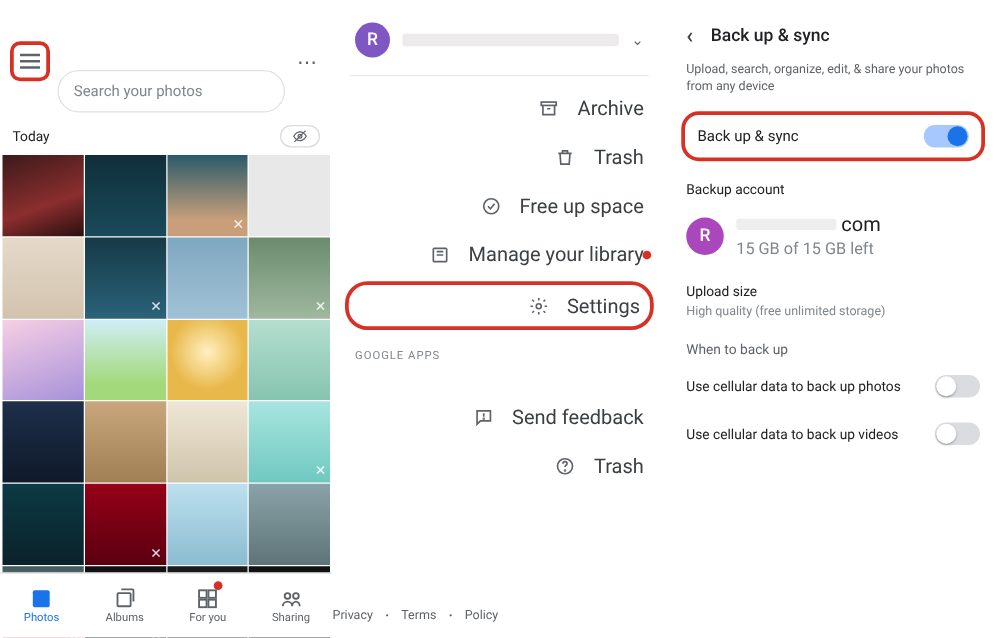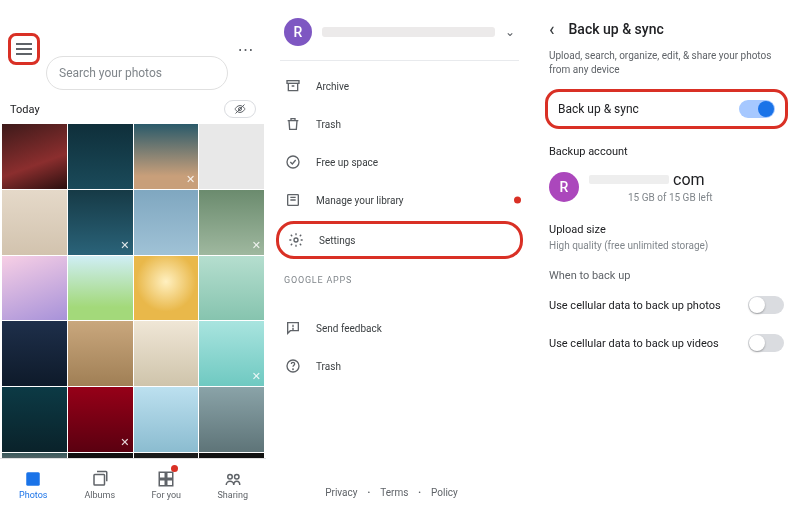--- a/index.html
+++ b/index.html
@@ -51,44 +51,44 @@
   .nav-icon { width:20px; height:18px; display:flex; align-items:center; justify-content:center;}
   .red-dot { position:absolute; top:6px; right:22px; width:7px; height:7px; background:#d93025; border-radius:50%;}
 
   
   .acct-row { display:flex; align-items:center; gap:10px; padding:18px 18px 14px 18px;}
   .avatar { width:28px; height:28px; border-radius:50%; background:#7e57c2; color:#fff; display:flex; align-items:center; justify-content:center; font-size:14px; font-weight:500;}
   .acct-name { flex:1; height:10px; background:#eceaea; border-radius:3px;}
   .chev { color:#5f6368; font-size:12px;}
   .hr { height:1px; background:#e8eaed; margin:0 14px;}
   .menu-list { padding:6px 0;}
-  .menu-item { display:flex; align-items:center; gap:14px; padding:10px 18px; font-size:10px; color:#3c4043; position:relative;}
+  .menu-item { display:flex; align-items:center; gap:14px; padding:10px 18px; font-size:16px; color:#3c4043; position:relative;justify-content:flex-end;}
   .menu-item .mi-icon { width:18px; height:18px; display:flex; align-items:center; justify-content:center; color:#5f6368;}
   .badge-dot { position:absolute; right:12px; top:50%; transform:translateY(-50%); width:7px; height:7px; background:#d93025; border-radius:50%;}
   .settings-hl { border:3px solid #d93025; border-radius:18px; margin:2px 10px; padding:7px 8px 7px 8px;}
   .menu-section { padding:14px 18px 6px 18px; font-size:9px; letter-spacing:0.8px; color:#80868b;}
-  .footer-links { position:absolute; bottom:12px; left:0; right:16px; display:flex; justify-content:center; gap:10px; font-size:10px; color:#5f6368; align-items:center;}
+  .footer-links { position:absolute; bottom:12px; left:0; right:16px; display:flex; gap:10px; font-size:10px; color:#5f6368; align-items:center;}
   .footer-links .sep{font-size:8px;}
   .p3-content{position:relative; z-index:1;}
   .p3-header { display:flex; align-items:center; gap:14px; padding:18px 4px 10px 4px; font-size:14px; font-weight:500; color:#202124;}
   .back-btn { font-size:18px; color:#3c4043;}
   .sub { font-size:10px; color:#5f6368; line-height:1.4; padding:0 4px 10px 4px;}
   .sync-row { display:flex; align-items:center; justify-content:space-between; border:3px solid #d93025; border-radius:14px; padding:8px 10px; margin:2px 0 10px 0;}
   .sync-label { font-size:12px; color:#202124;}
   .switch { width:36px; height:18px; background:#a6c8ff; border-radius:10px; position:relative;}
   .switch.on::after{content:""; position:absolute; right:1px; top:1px; width:16px; height:16px; background:#1a73e8; border-radius:50%;}
   .switch.off { background:#dadce0;}
   .switch.off::after{content:""; position:absolute; left:1px; top:1px; width:16px; height:16px; background:#fff; border-radius:50%; box-shadow:0 1px 2px rgba(0,0,0,.3);}
   .field-label { font-size:11px; color:#202124; padding:6px 4px 4px 4px;}
   .acct-block { display:flex; align-items:center; gap:10px; padding:8px 4px 14px 4px;}
   .acct-block .avatar{width:30px;height:30px;background:#ab47bc;}
   .acct-lines {display:flex; flex-direction:column; gap:3px;}
   .acct-email { font-size:16px; color:#202124; display:flex; align-items:center; gap:4px;}
   .acct-email .blur{display:inline-block; width:80px; height:9px; background:#eee; border-radius:2px;}
-  .storage { font-size:10px; color:#80868b;margin-left:39px;}
+  .storage { font-size:13px; color:#80868b;}
   .small { font-size:10px; color:#80868b; padding:0 4px 12px 4px;}
   .opt-row { display:flex; align-items:center; justify-content:space-between; padding:10px 4px; font-size:11px; color:#202124;}
   svg{display:block;}
 </style>
 </head>
 <body>
 
 <div class="panel p1">
   <div class="search-row">
     <div class="menu-wrap">

